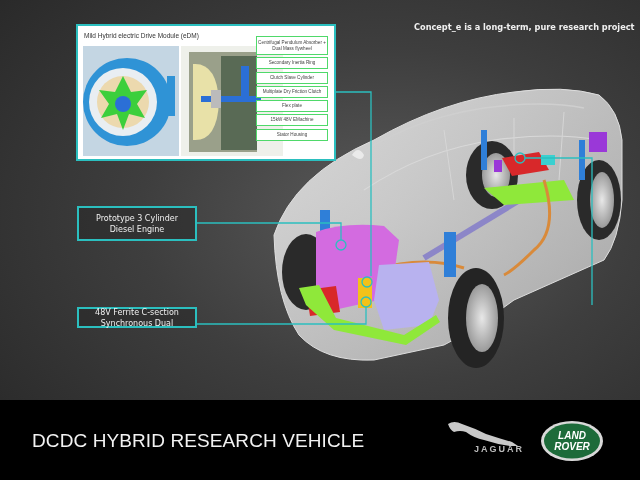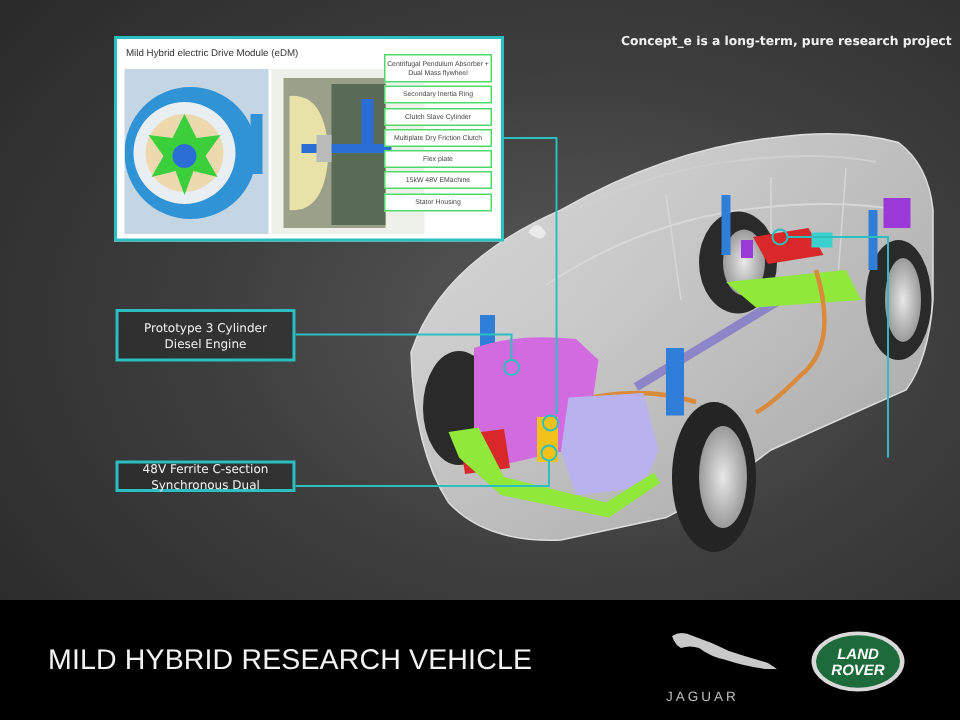--- a/index.html
+++ b/index.html
@@ -11,22 +11,22 @@
   .stage { position:absolute; left:0; top:0; width:640px; height:400px;margin-left:44px; }
   .footer {
     position:absolute; left:0; top:400px; width:640px; height:80px; background:#000;
   }
   .footer-title {
     position:absolute; left:32px; top:30px; color:#f2f2f2;
     font-family: "Liberation Sans", sans-serif; font-size:19px; letter-spacing:0.1px;
   }
   .jaguar-logo { position:absolute; left:440px; top:418px; width:84px; height:44px; }
   .jaguar-word {
-    position:absolute; left:444px; top:459px; width:80px; text-align:left;
-    color:#bdbdbd; font-family:"Liberation Sans", sans-serif; font-size:9px; letter-spacing:2px; font-weight:normal;
+    position:absolute; left:444px; top:444px; width:80px; text-align:right;
+    color:#bdbdbd; font-family:"Liberation Sans", sans-serif; font-size:9px; letter-spacing:2px; font-weight:bold;
   }
   .lr-logo { position:absolute; left:540px; top:420px; width:64px; height:42px; }
 
   .intro {
     position:absolute; left:370px; top:22px; width:260px; color:#f0f0f0;
     font-family:"DejaVu Sans", sans-serif; font-size:8.2px; font-weight:bold; line-height:11.5px;
   }
 
   .inset {
     position:absolute; left:32px; top:24px; width:260px; height:137px;
@@ -170,21 +170,21 @@
   </div>
   <div class="label-box" style="left:33px;top:307px;width:120px;height:21px;">
     <div>
       <div>48V Ferrite C-section</div>
       <div>Synchronous Dual</div>
     </div>
   </div>
 </div>
 
 <div class="footer">
-  <div class="footer-title">MILD HYBRID RESEARCH VEHICLE</div>
+  <div class="footer-title">DCDC HYBRID RESEARCH VEHICLE</div>
 </div>
 
 <svg class="jaguar-logo" viewBox="0 0 84 44">
   <path d="M8,6 Q14,2 22,6 Q34,10 46,16 Q58,20 72,24 L78,28 L70,28 Q56,26 44,22 Q34,20 26,14 Q20,12 14,14 Q10,12 8,6 Z" fill="#c9c9c9"></path>
 </svg>
 <div class="jaguar-word">JAGUAR</div>
 
 <svg class="lr-logo" viewBox="0 0 64 42">
   <ellipse cx="32" cy="21" rx="31" ry="20" fill="#d9d9d9"></ellipse>
   <ellipse cx="32" cy="21" rx="28" ry="17.5" fill="#1d6b3a"></ellipse>

